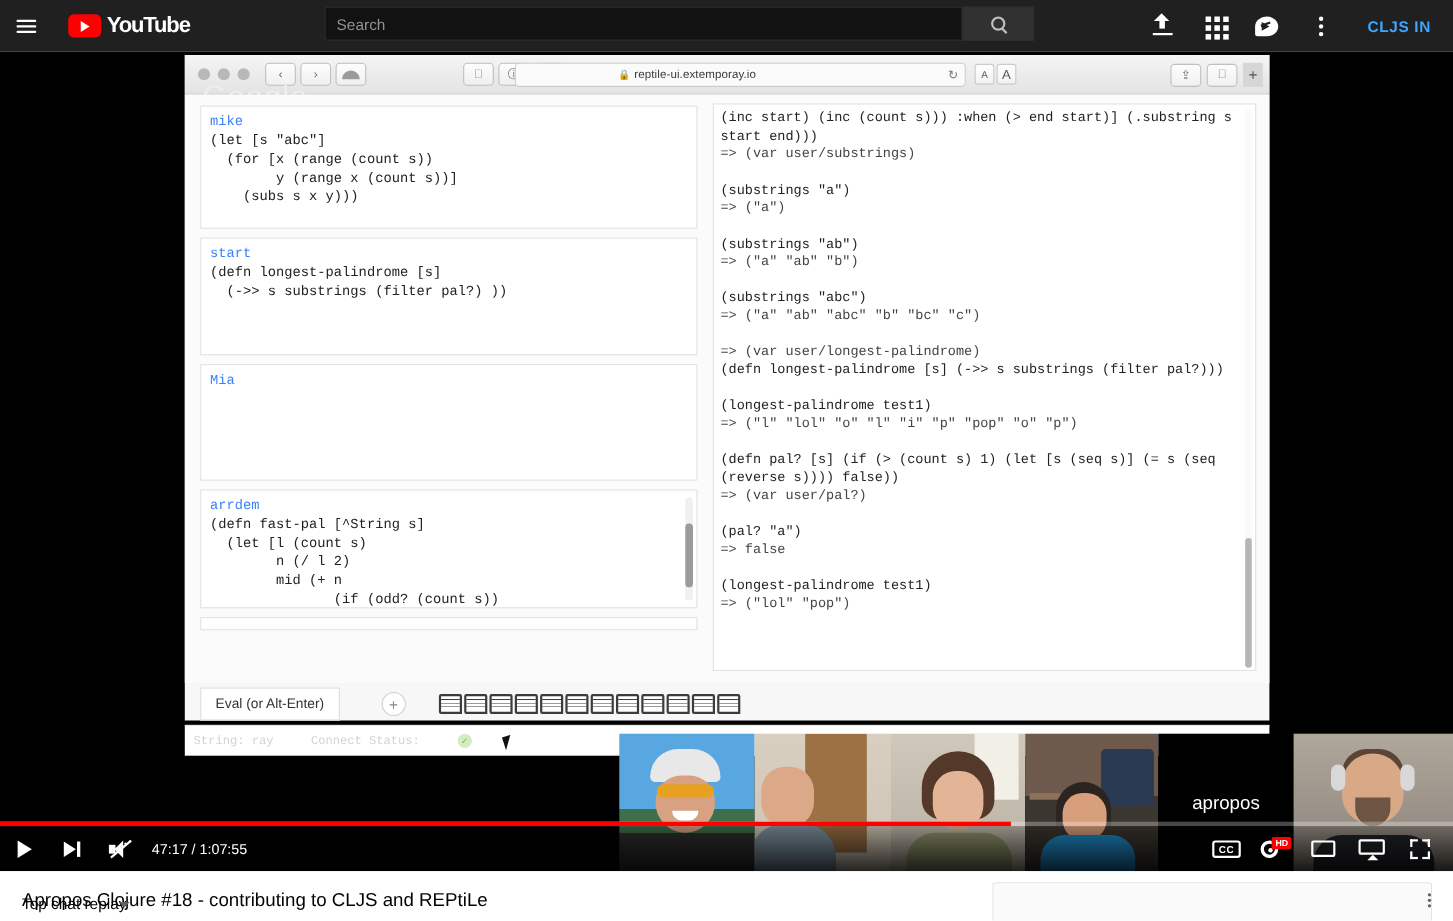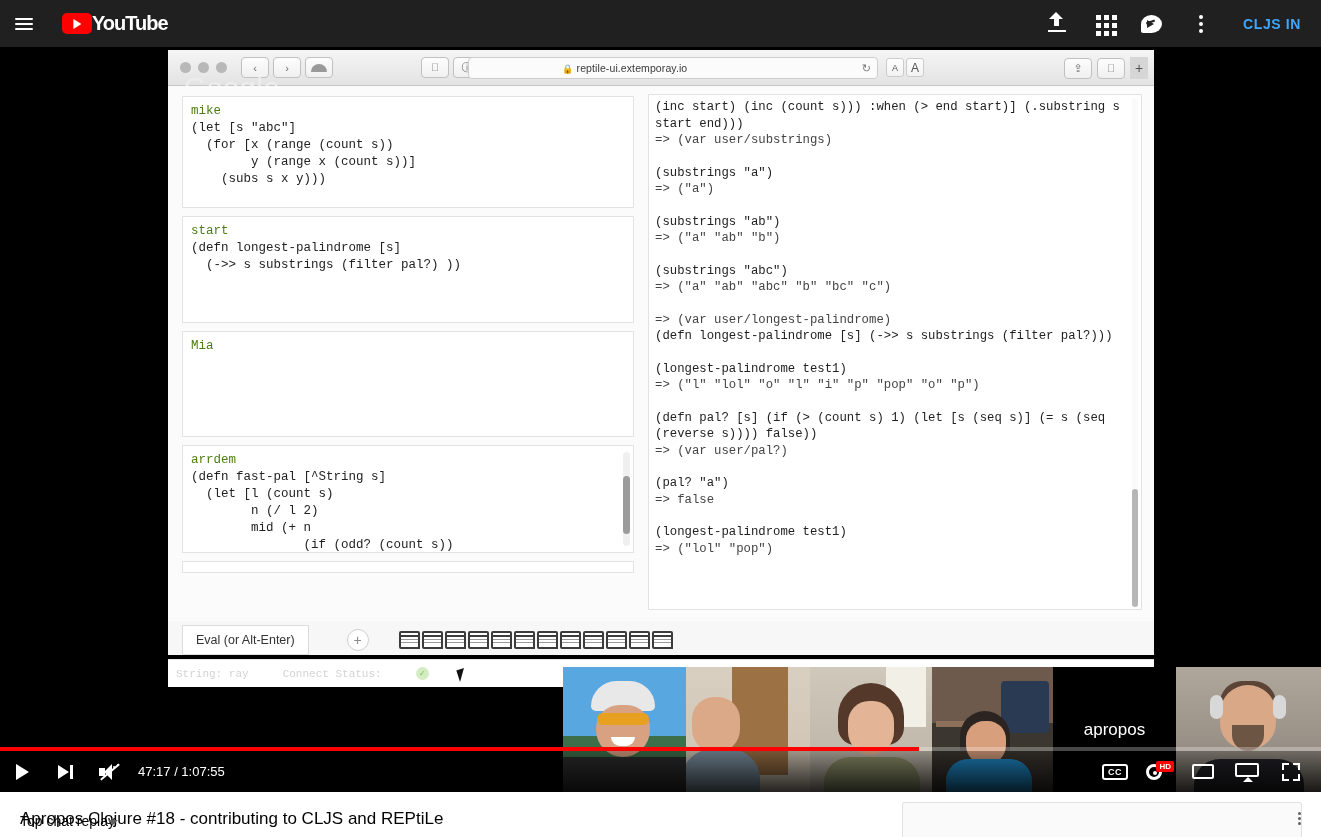--- a/index.html
+++ b/index.html
@@ -20,21 +20,21 @@
   #guide-btn {
     width: 48px; height: 47px;
     display: flex; align-items: center; justify-content: center;
     cursor: pointer;
   }
   .hamburger { width: 18px; }
   .hamburger span {
     display: block; height: 2px; background: #fff; margin: 3px 0; border-radius: 1px;
   }
   #yt-logo {
-    display: flex; align-items: center; 
+    display: flex; align-items: center; gap: 5px;
     margin-left: 14px; cursor: pointer;
   }
   #yt-logo .play-box {
     width: 30px; height: 21px; background: #ff0000;
     border-radius: 5px; position: relative;
   }
   #yt-logo .play-box::after {
     content: ""; position: absolute; top: 50%; left: 50%;
     transform: translate(-45%, -50%);
     border-left: 8px solid #fff;
@@ -181,21 +181,21 @@
     display: flex; flex-direction: column;
   }
   .editor-card {
     background: #fff; border: 1px solid #e2e2e2;
     font-family: "Liberation Mono", monospace;
     font-size: 12.5px; line-height: 17px;
     padding: 6px 8px;
     overflow: hidden;
     position: relative;
   }
-  .card-user { color: #4d7c0f; font-size: 12.5px; }
+  .card-user { color: #3b82f6; font-size: 12.5px; }
   .code { white-space: pre; color: #222; }
   .card-scroll {
     position: absolute; right: 3px; width: 7px; border-radius: 4px;
     background: #9b9b9b;
   }
   .card-scroll-track {
     position: absolute; right: 3px; top: 6px; bottom: 6px; width: 7px;
     border-radius: 4px; background: #f0f0f0;
   }
 
@@ -446,20 +446,26 @@
   <div id="guide-btn">
     <div class="hamburger">
       <span></span>
         <span></span>
         <span></span>
     </div>
   </div>
   <div id="yt-logo">
     <div class="play-box"></div>
     <div class="word">YouTube</div>
+  </div>
+  <div id="search-wrap">
+    <input id="search-input" type="text" placeholder="Search" style="">
+    <div id="search-submit">
+      <span class="mag"></span>
+    </div>
   </div>
   <div id="masthead-right">
     <div class="mh-icon upload-ico">
         <i class="upload-base"></i>
       </div>
     <div class="mh-icon apps-ico">
       <i></i>
         <i></i>
         <i></i>
         <i></i>

